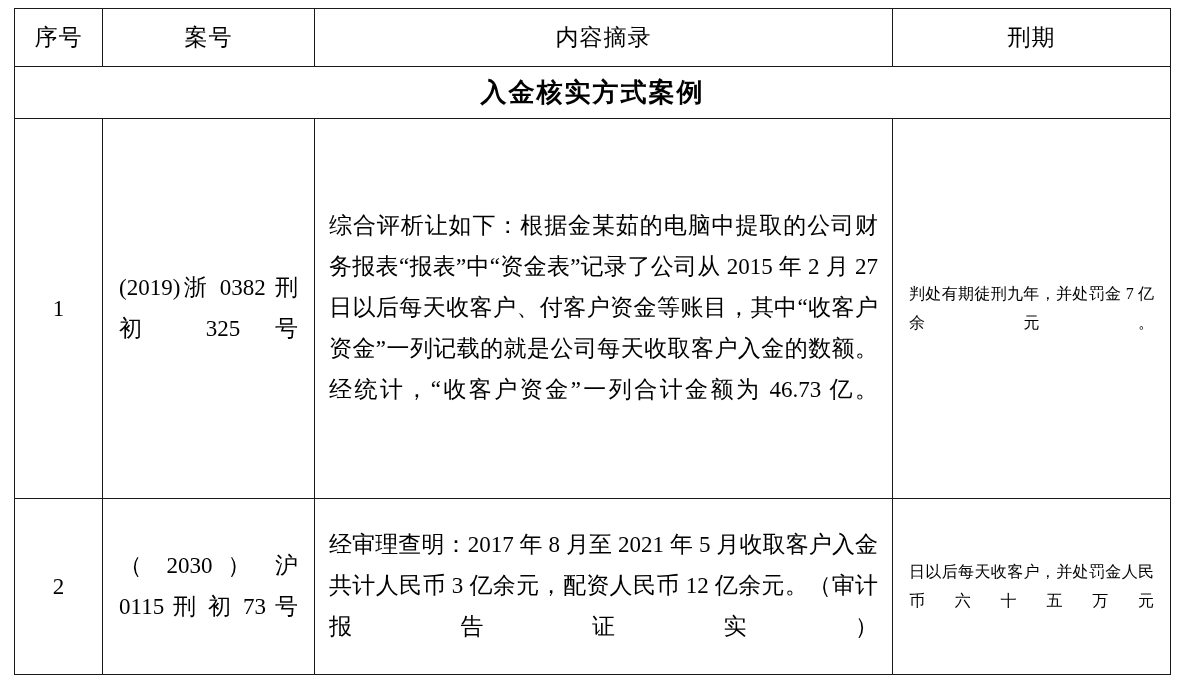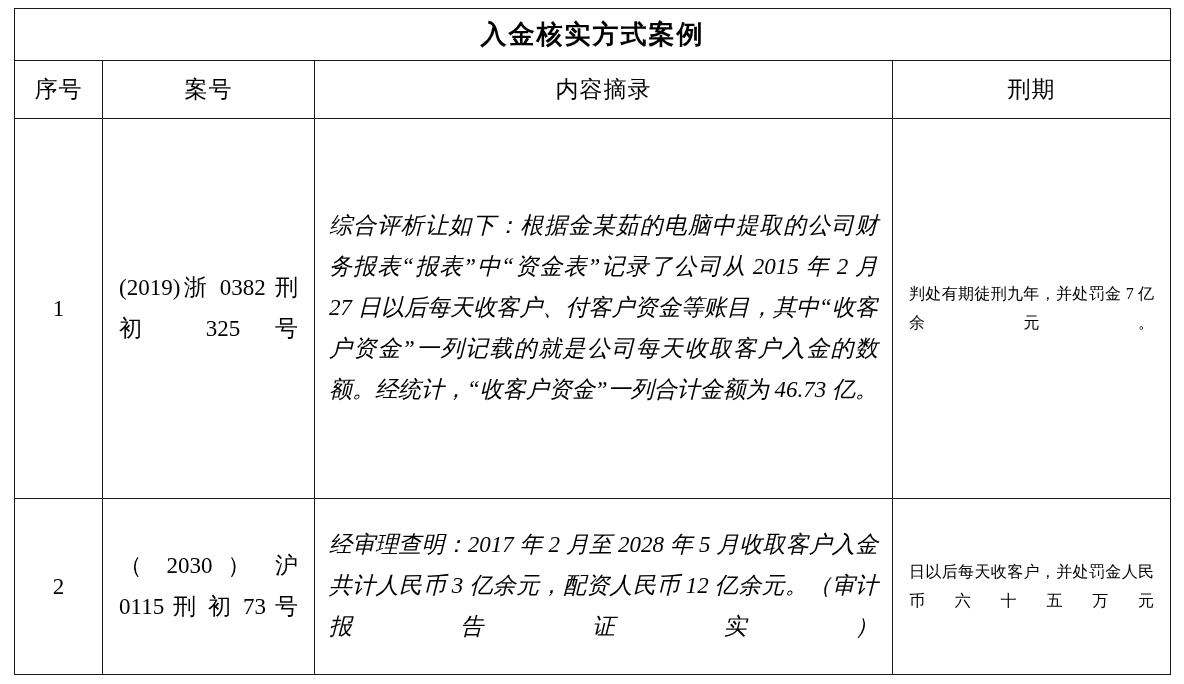--- a/index.html
+++ b/index.html
@@ -61,21 +61,20 @@
     font-size: 23px;
     line-height: 1.75;
     padding: 4px 16px !important;
   }
   .body-cell {
     text-align: justify;
     text-align-last: justify;
     font-size: 23px;
     line-height: 1.78;
     padding: 24px 14px !important;
-    font-style: italic;
   }
   .term-cell {
     text-align: justify;
     text-align-last: justify;
     font-size: 16px;
     line-height: 1.78;
     padding: 12px 16px !important;
   }
   .row1 { height: 380px; }
   .row2 { height: 176px; }
@@ -86,35 +85,35 @@
 <div class="page">
   <table class="case-table">
     <colgroup>
       <col class="col-no">
       <col class="col-case">
       <col class="col-body">
       <col class="col-term">
     </colgroup>
     <tbody>
       <tr>
-        <td class="title-cell" colspan="4">入金核实方式案例</td>
-      </tr>
-      <tr>
         <td class="head-cell">序号</td>
         <td class="head-cell">案号</td>
         <td class="head-cell">内容摘录</td>
         <td class="head-cell">刑期</td>
+      </tr>
+      <tr>
+        <td class="title-cell" colspan="4">入金核实方式案例</td>
       </tr>
       <tr class="row1">
         <td class="no-cell">1</td>
         <td class="case-cell">(2019)浙 0382 刑初 325 号</td>
         <td class="body-cell">综合评析让如下：根据金某茹的电脑中提取的公司财务报表“报表”中“资金表”记录了公司从 2015 年 2 月 27 日以后每天收客户、付客户资金等账目，其中“收客户资金”一列记载的就是公司每天收取客户入金的数额。经统计，“收客户资金”一列合计金额为 46.73 亿。</td>
         <td class="term-cell">判处有期徒刑九年，并处罚金 7 亿余元。</td>
       </tr>
       <tr class="row2">
         <td class="no-cell">2</td>
         <td class="case-cell">（ 2030 ） 沪 0115 刑 初 73 号</td>
-        <td class="body-cell">经审理查明：2017 年 2 月至 2028 年 5 月收取客户入金共计人民币 3 亿余元，配资人民币 12 亿余元。（审计报告证实）</td>
+        <td class="body-cell">经审理查明：2017 年 8 月至 2021 年 5 月收取客户入金共计人民币 3 亿余元，配资人民币 12 亿余元。（审计报告证实）</td>
         <td class="term-cell">日以后每天收客户，并处罚金人民币六十五万元</td>
       </tr>
     </tbody>
   </table>
 </div>
 
 </body></html>

